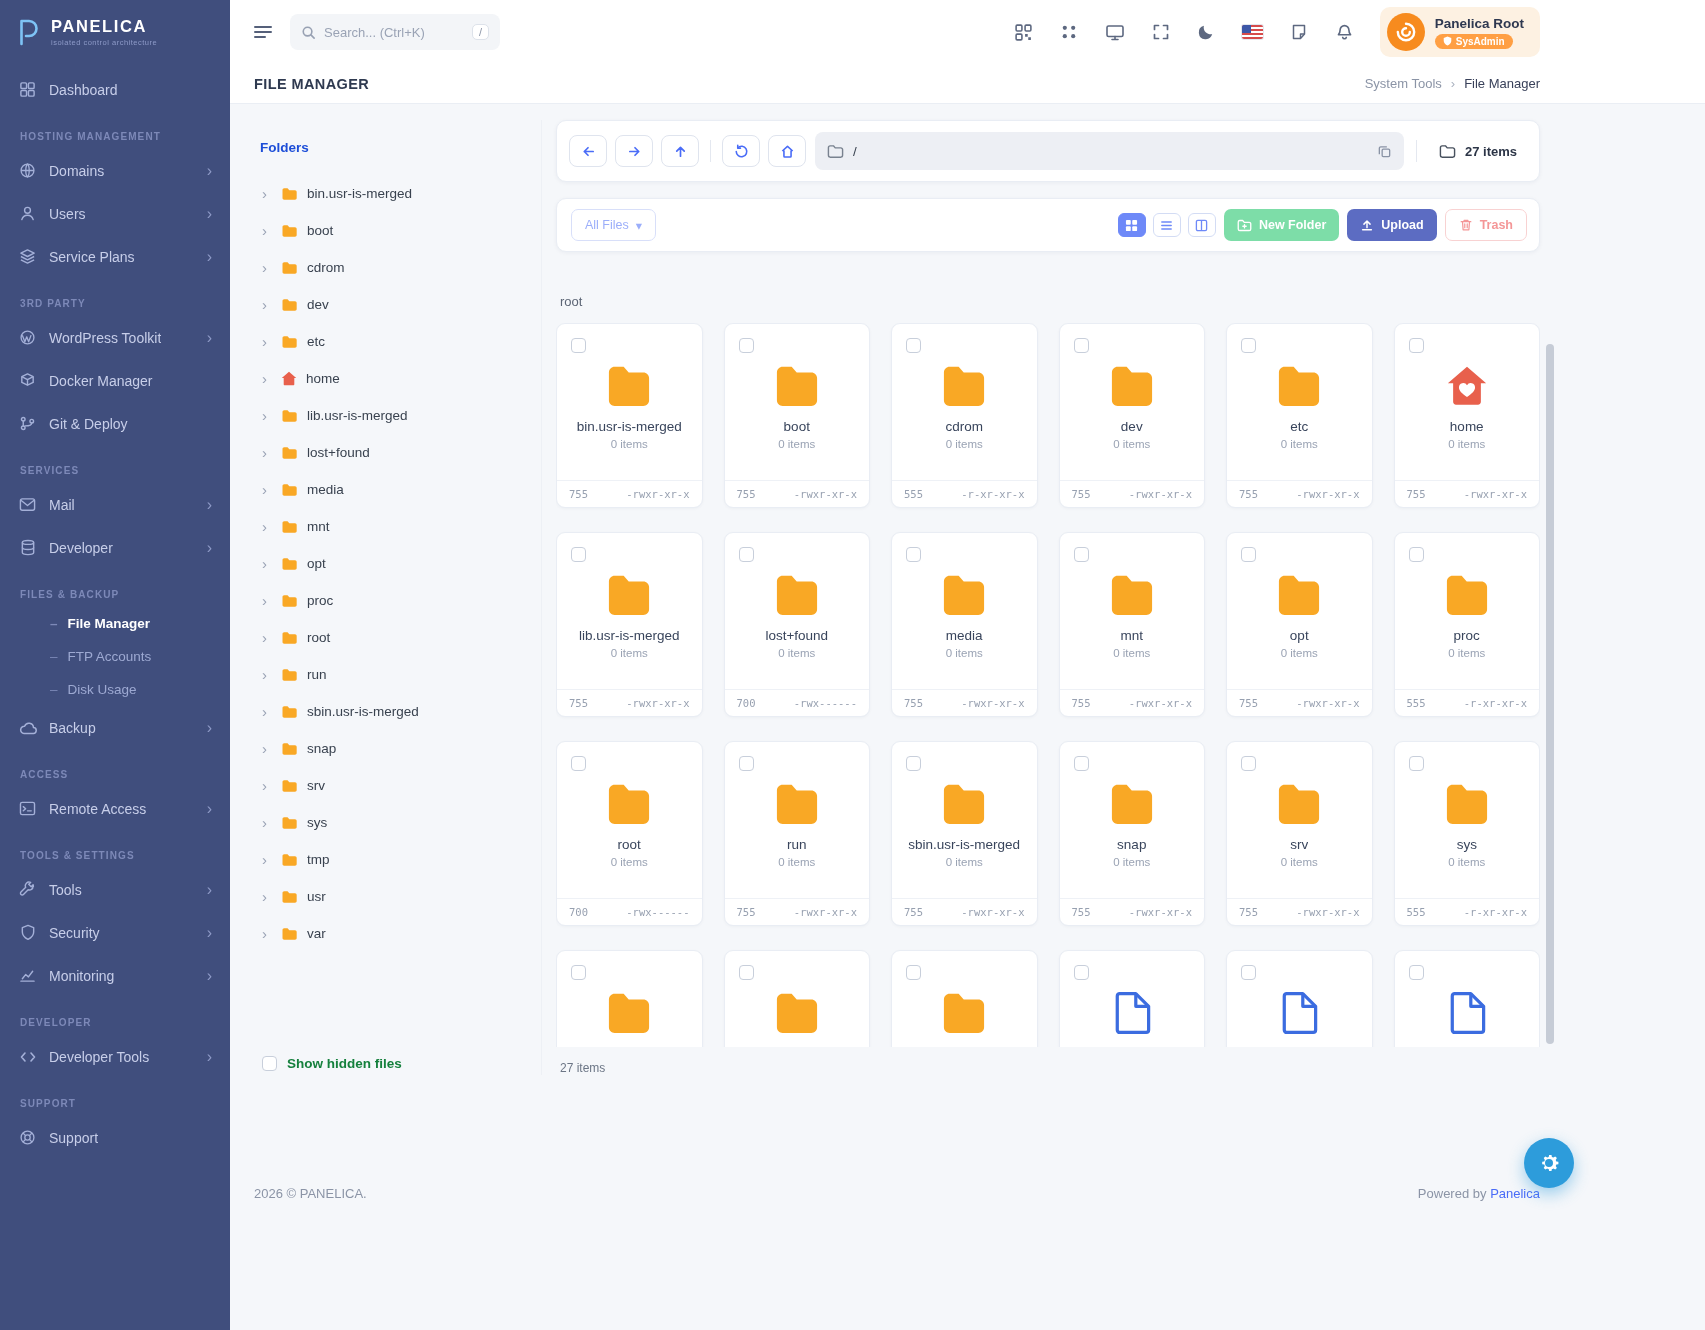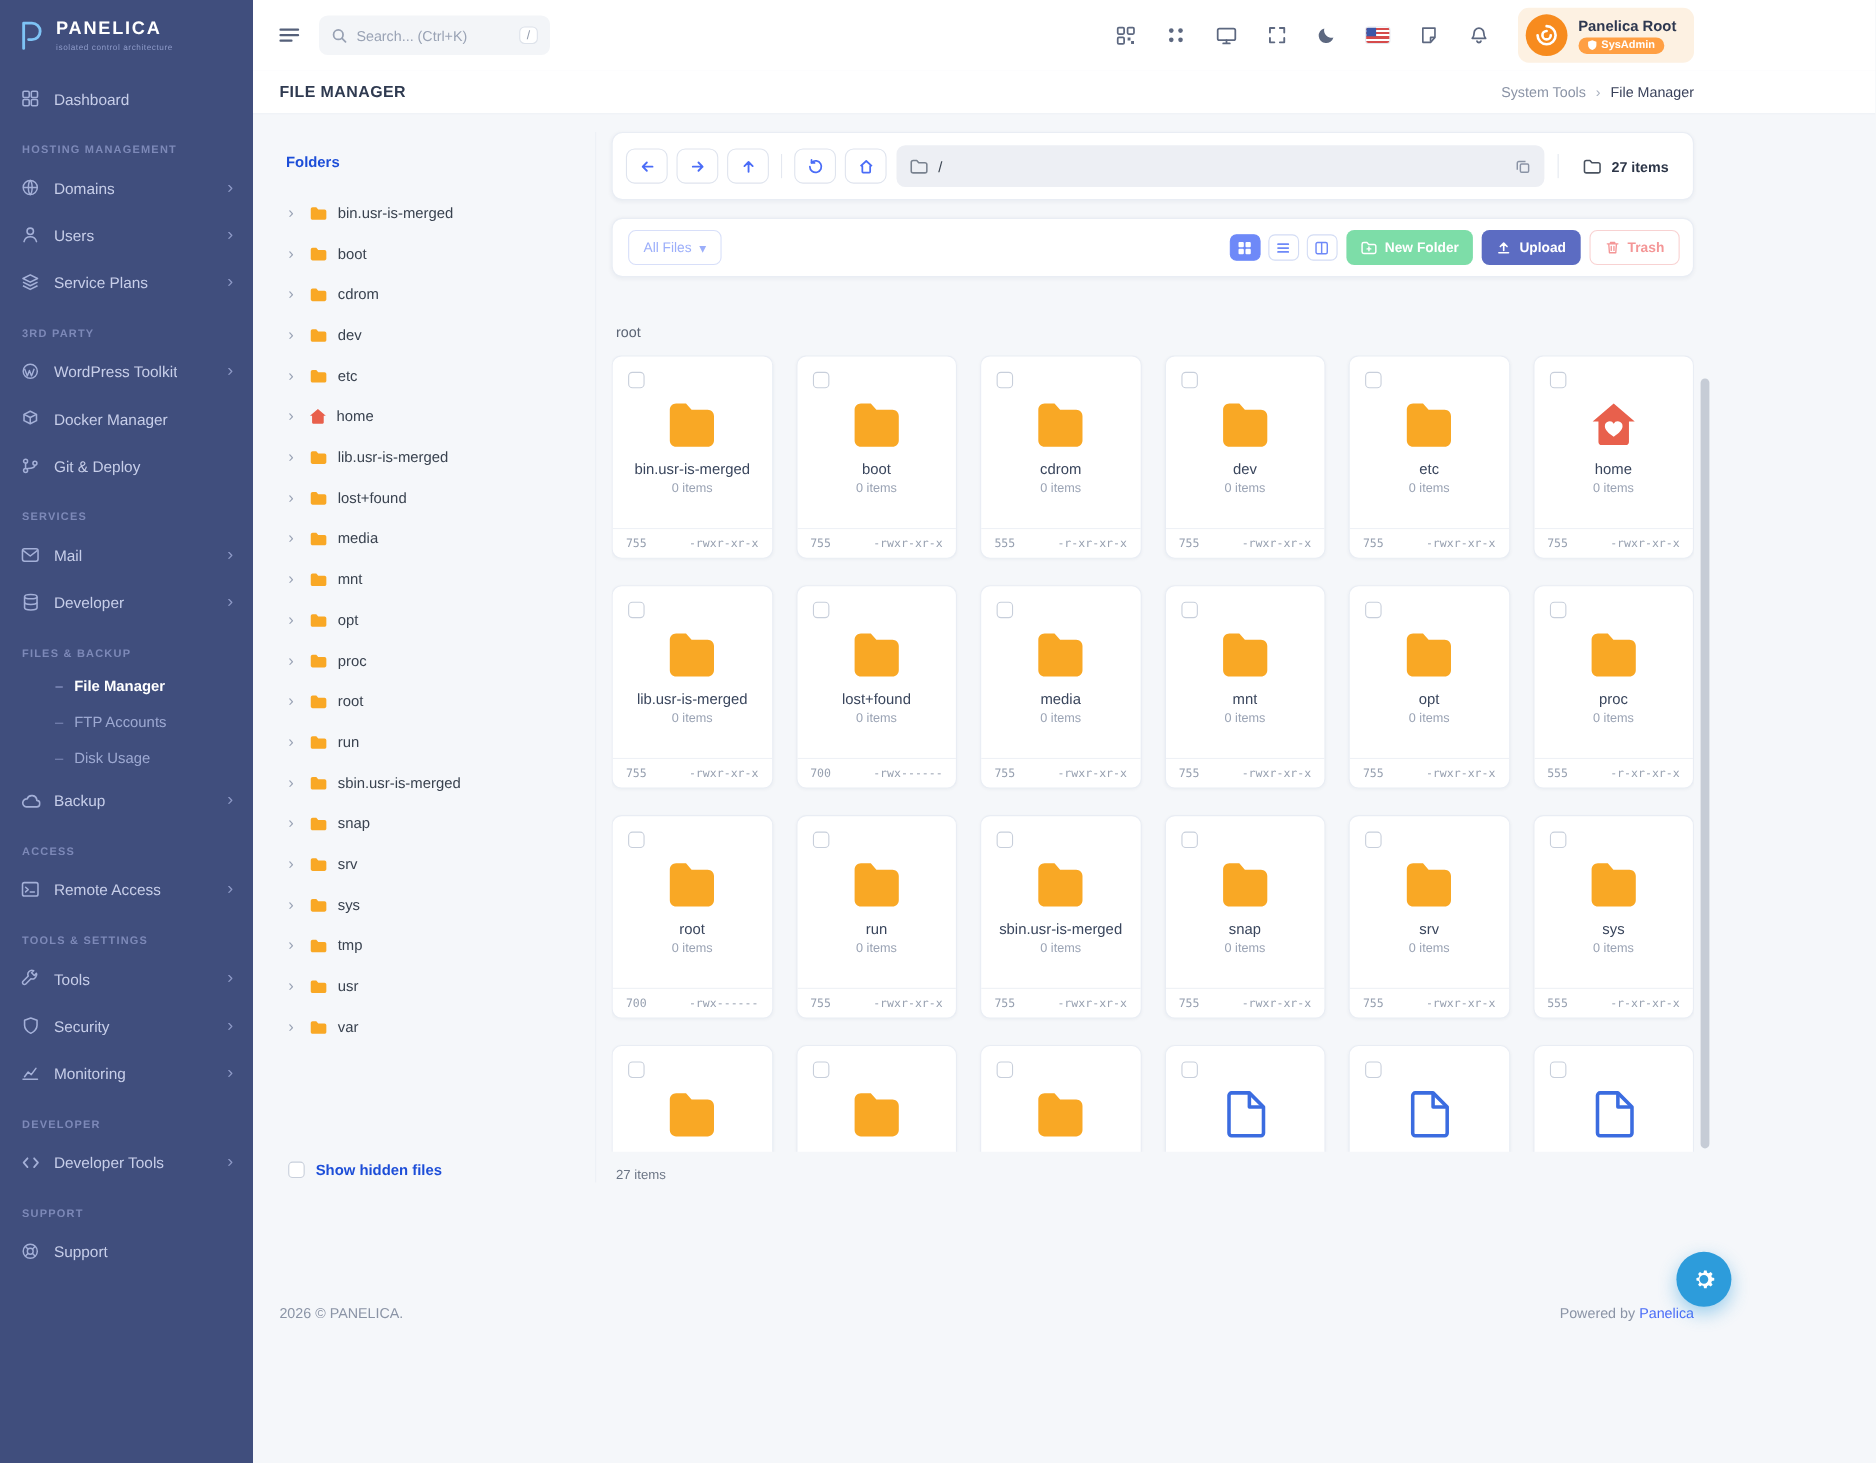--- a/index.html
+++ b/index.html
@@ -49,21 +49,21 @@
   .breadcrumb{display:flex;gap:9px;font-size:13px;color:#8b94a6;align-items:center}
   .breadcrumb .sep{color:#aab2c0}
   .breadcrumb .current{color:#39415a}
 
   .content{display:flex;padding:16px 165px 0 24px;gap:14px}
   .folders{width:288px;flex:none;border-right:1px solid #edf0f5;padding-top:4px}
   .folders-title{font-size:13.5px;font-weight:bold;color:#1d4ed8;margin:16px 0 20px 6px}
   .tree-row{display:flex;align-items:center;gap:9px;height:37px;padding-left:8px;font-size:13.5px;color:#39424f;cursor:pointer}
   .tree-chev{color:#9aa3b5;font-size:15px;width:10px;line-height:1}
   .checkbox{width:15px;height:15px;border:1.5px solid #c8cfdb;border-radius:4px;background:#fff;display:inline-block;flex:none}
-  .show-hidden{display:flex;gap:10px;align-items:center;margin:104px 0 0 8px;font-size:13.5px;font-weight:bold;color:#1d4ed8;cursor:pointer}
+  .show-hidden{display:flex;gap:10px;align-items:center;margin:104px 0 0 8px;font-size:13.5px;font-weight:bold;color:#15803d;cursor:pointer}
 
   .filecol{flex:1;min-width:0;position:relative}
   .card{background:#fff;border:1px solid #e9edf4;border-radius:10px;box-shadow:0 1px 4px rgba(25,39,70,.05)}
   .toolcard{display:flex;align-items:center;gap:9px;padding:11px 12px}
   .navgroup{display:flex;align-items:center;gap:8px}
   .navbtn{width:38px;height:32px;border:1px solid #dfe4ee;border-radius:8px;background:#fff;display:inline-flex;align-items:center;justify-content:center;color:var(--accent,#4a6cf7);cursor:pointer}
   .tool-divider{width:1px;height:22px;background:#e4e8f0;margin:0 3px}
   .pathbar{flex:1;display:flex;align-items:center;gap:9px;background:#edeff4;border-radius:8px;height:38px;padding:0 12px;color:#79828f;min-width:0}
   .path-text{font-size:13.5px;color:#39424f}
   .copy-btn{margin-left:auto;color:#8a93a5;cursor:pointer;display:inline-flex}

